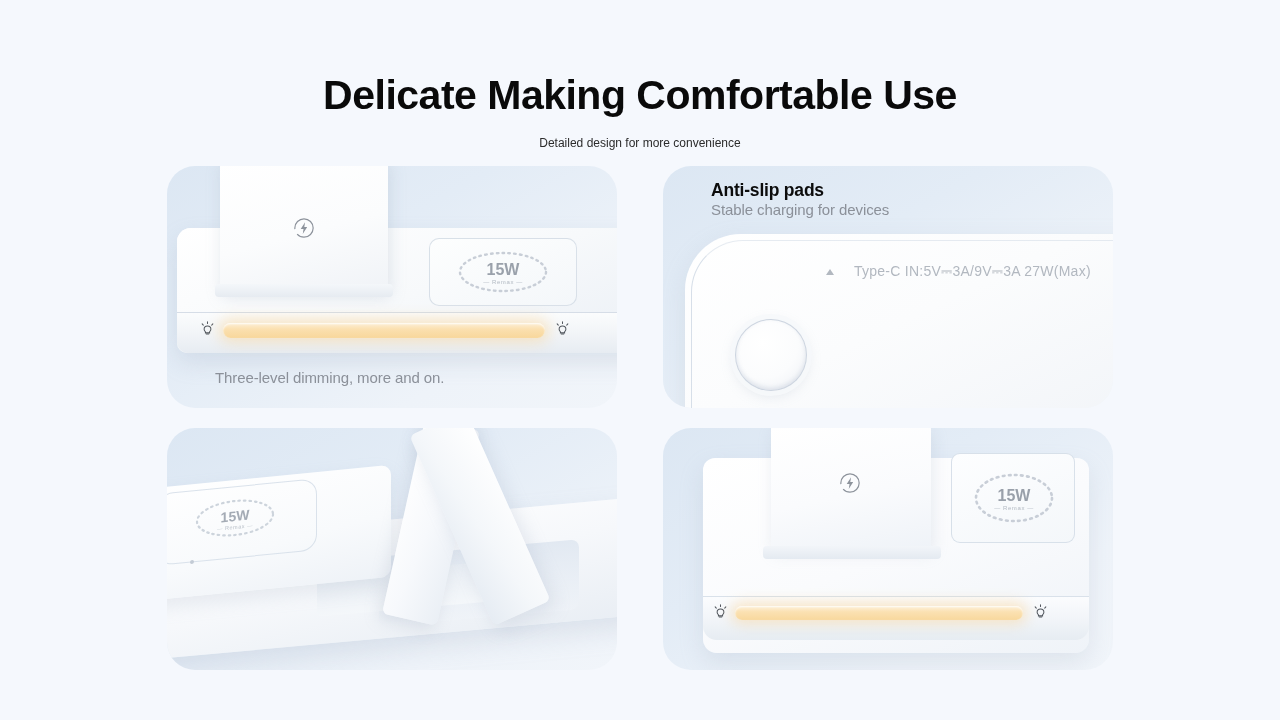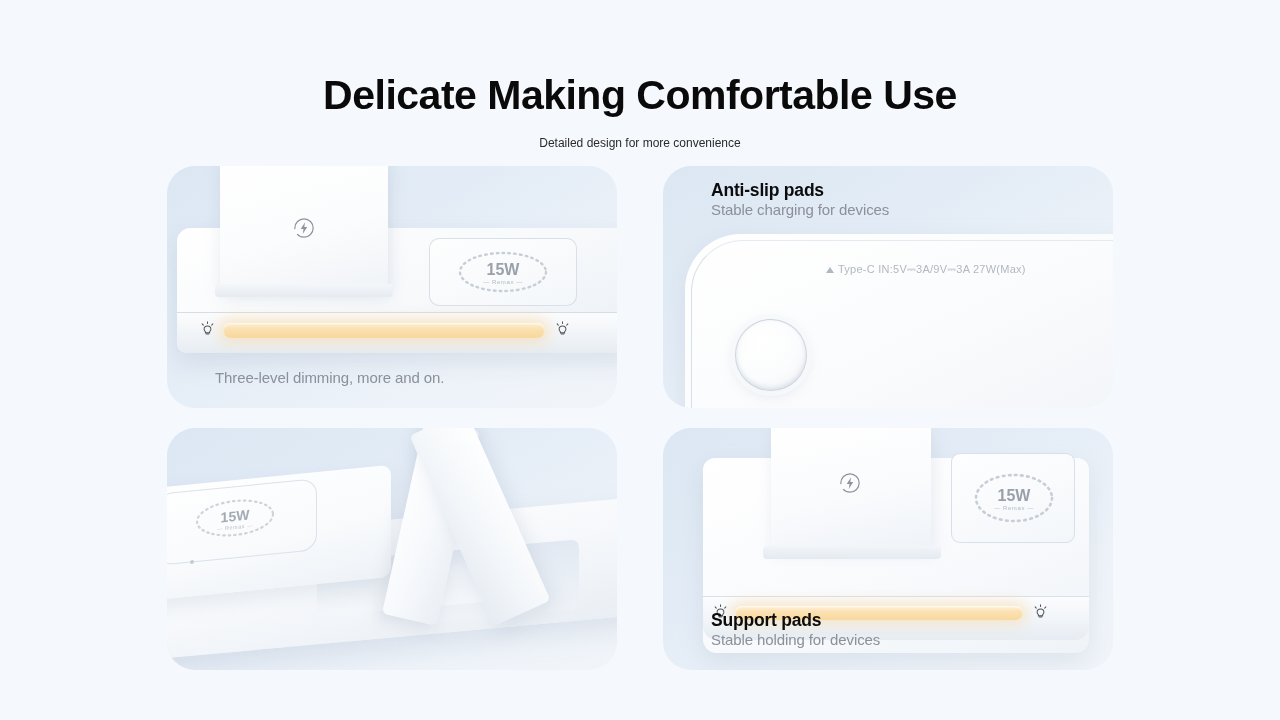--- a/index.html
+++ b/index.html
@@ -149,25 +149,25 @@
   .c2-inner-edge {
     left: 28px; top: 74px;
     width: 460px; height: 190px;
     border-radius: 52px 6px 6px 6px;
     border-left: 1.5px solid rgba(206,216,228,.8);
     border-top: 1.5px solid rgba(210,220,230,.55);
   }
   .c2-spec {
     position: absolute;
     left: 163px; top: 97px;
-    font-size: 11px;
+    font-size: 14px;
     color: #b2b8c0;
     letter-spacing: .25px;
     white-space: nowrap;
-    display: flex; align-items: center; gap: 4px; justify-content: center;
+    display: flex; align-items: center; gap: 20px; justify-content: center;
   }
   .tri { display:inline-block; width:0; height:0;
     border-left:4px solid transparent; border-right:4px solid transparent;
     border-bottom:6px solid #b2b8c0; }
   .foot-pad {
     left: 72px; top: 153px;
     width: 72px; height: 72px;
     border-radius: 50%;
     background: radial-gradient(circle at 38% 33%, #ffffff 0%, #fbfcfd 55%, #eceff4 100%);
     box-shadow: 0 0 0 5px rgba(246,248,251,.9), 0 4px 14px rgba(160,172,190,.3),
@@ -429,19 +429,15 @@
                  C11.6 6.7 10.1 5.2 8 5.2z" fill="none" stroke="#51565d" stroke-width="1.1"></path>
         <rect x="6.1" y="13.3" width="3.8" height="1.1" rx="0.5" fill="#51565d"></rect>
         <g stroke="#51565d" stroke-width="1.1" stroke-linecap="round">
           <line x1="8" y1="0.7" x2="8" y2="2.6"></line>
           <line x1="2.3" y1="3" x2="3.5" y2="4.3"></line>
           <line x1="13.7" y1="3" x2="12.5" y2="4.3"></line>
         </g>
       </svg>
     </div>
 
-    <div class="caption bottom">
-      <div class="cap-title">Support pads</div>
-      <div class="cap-sub">Stable holding for devices</div>
-    </div>
   </div>
 
 </div>
 
 </body></html>

